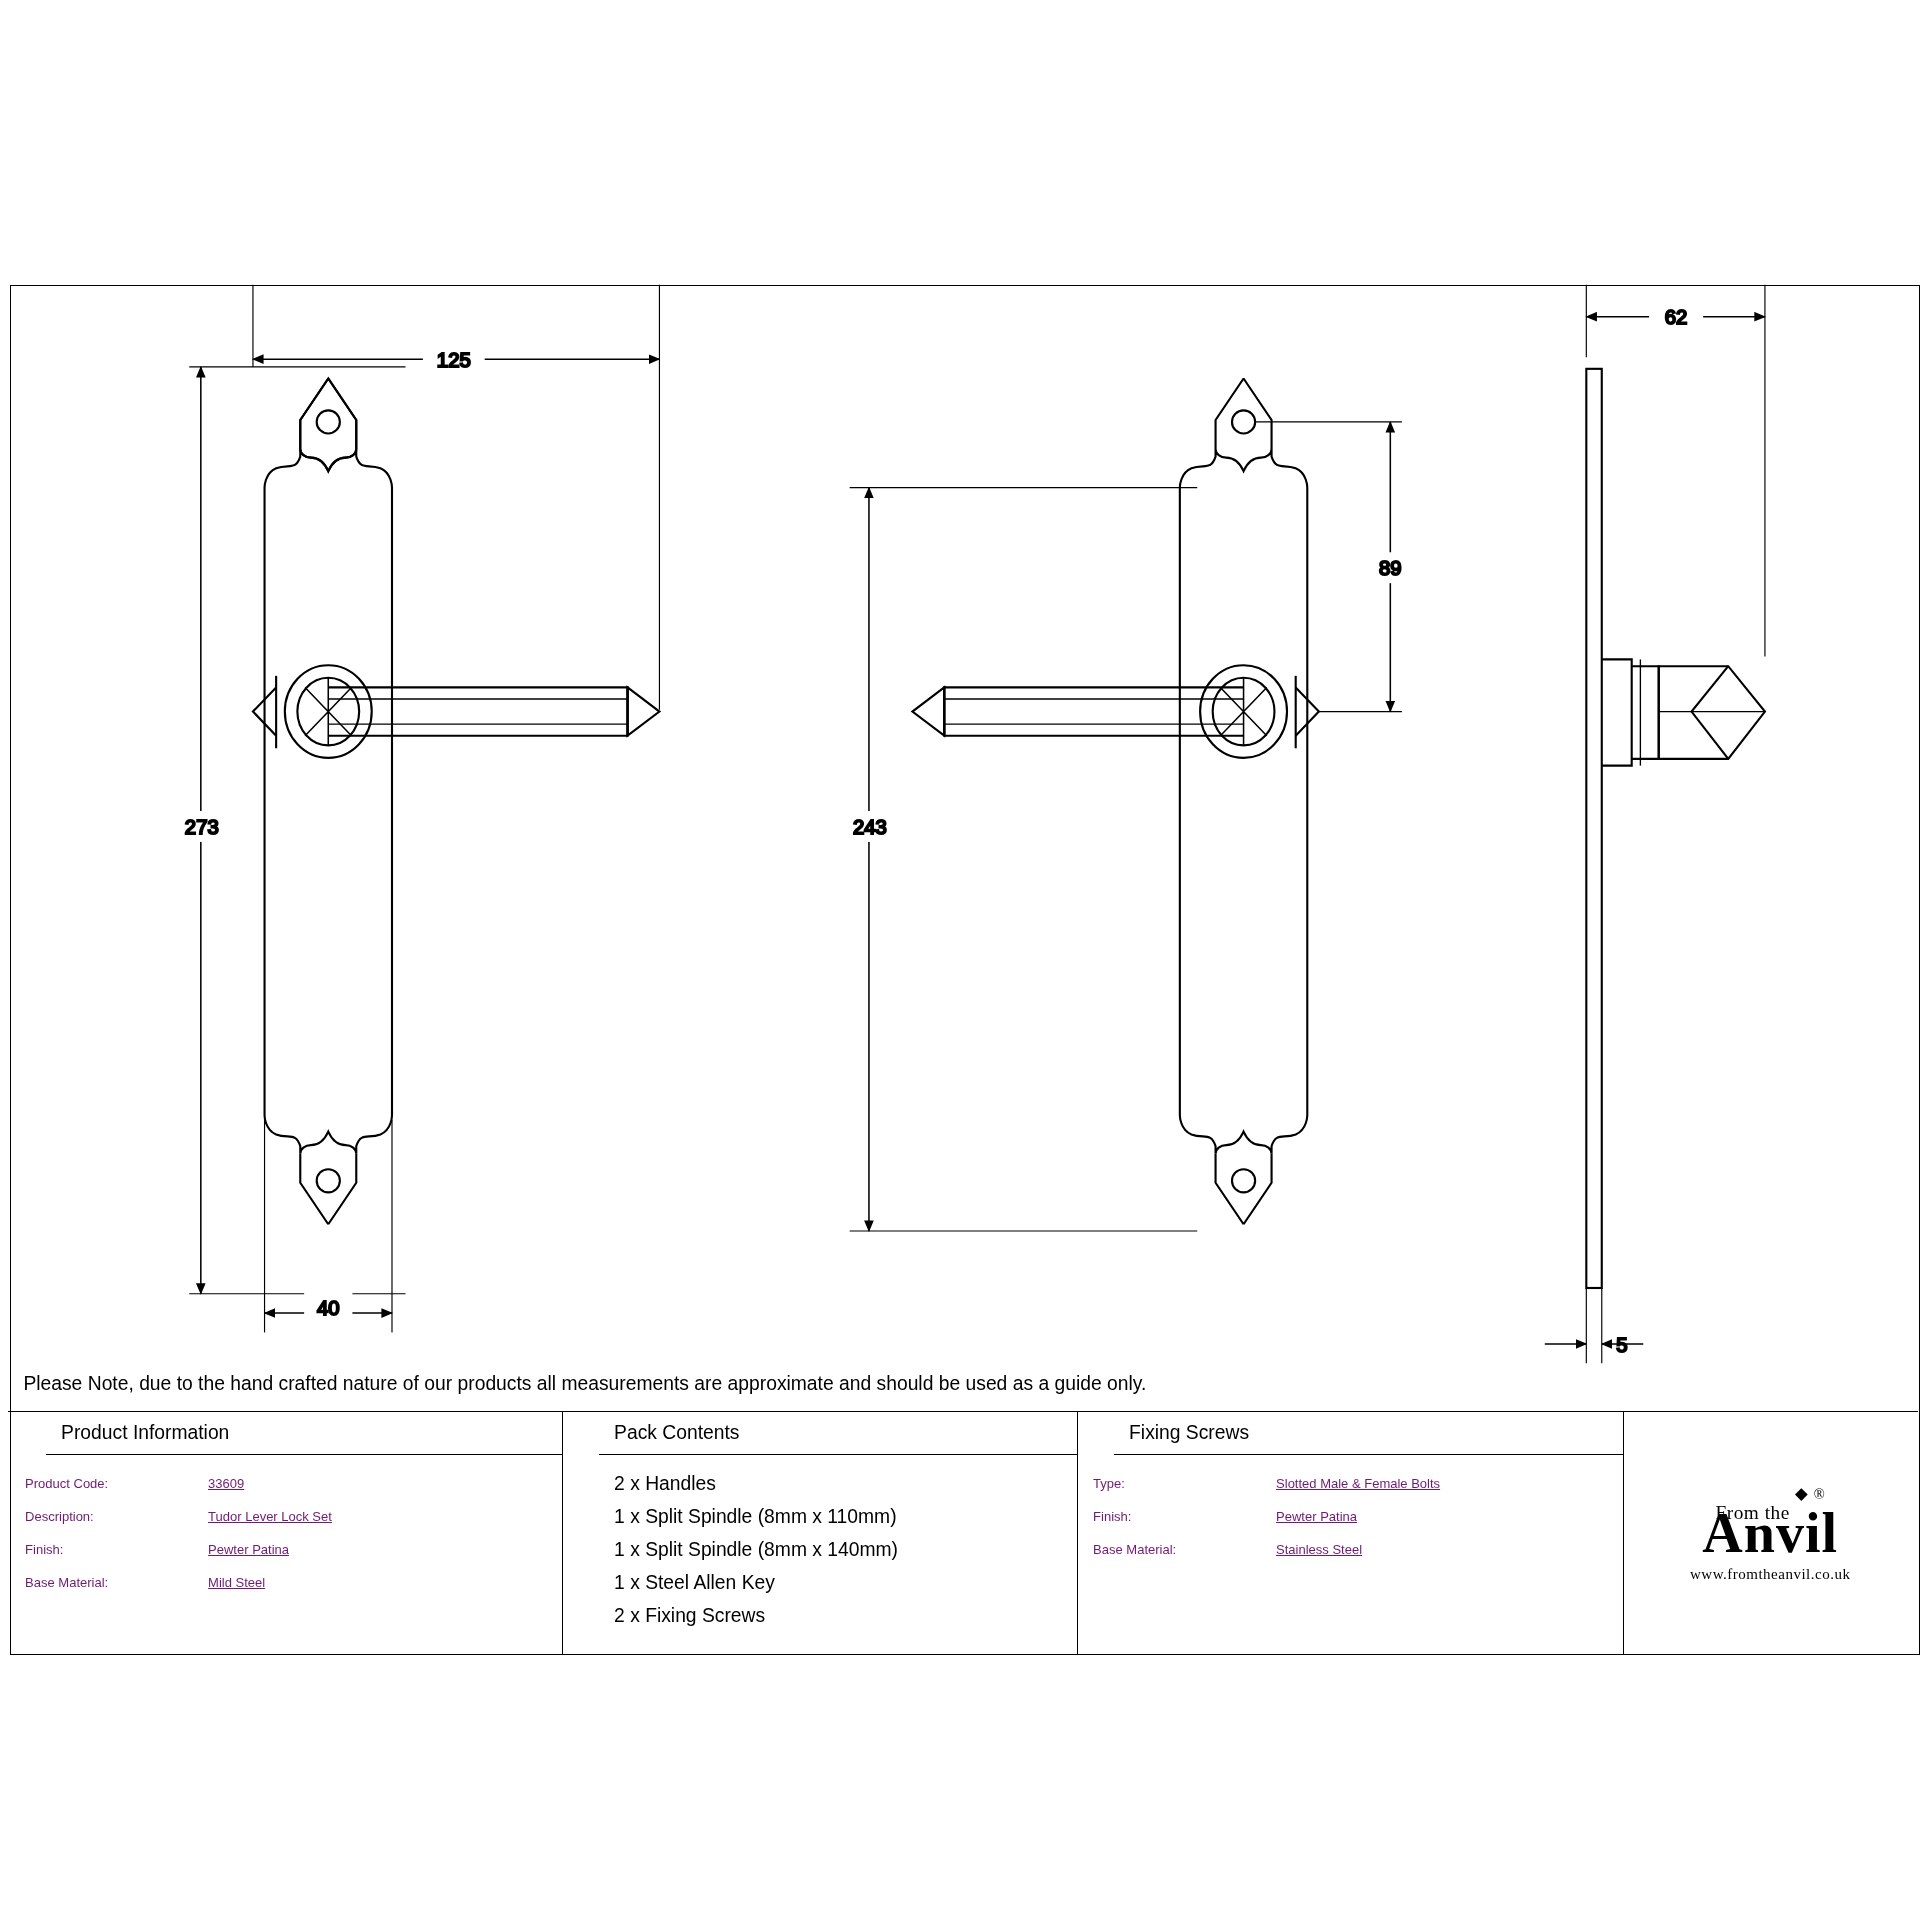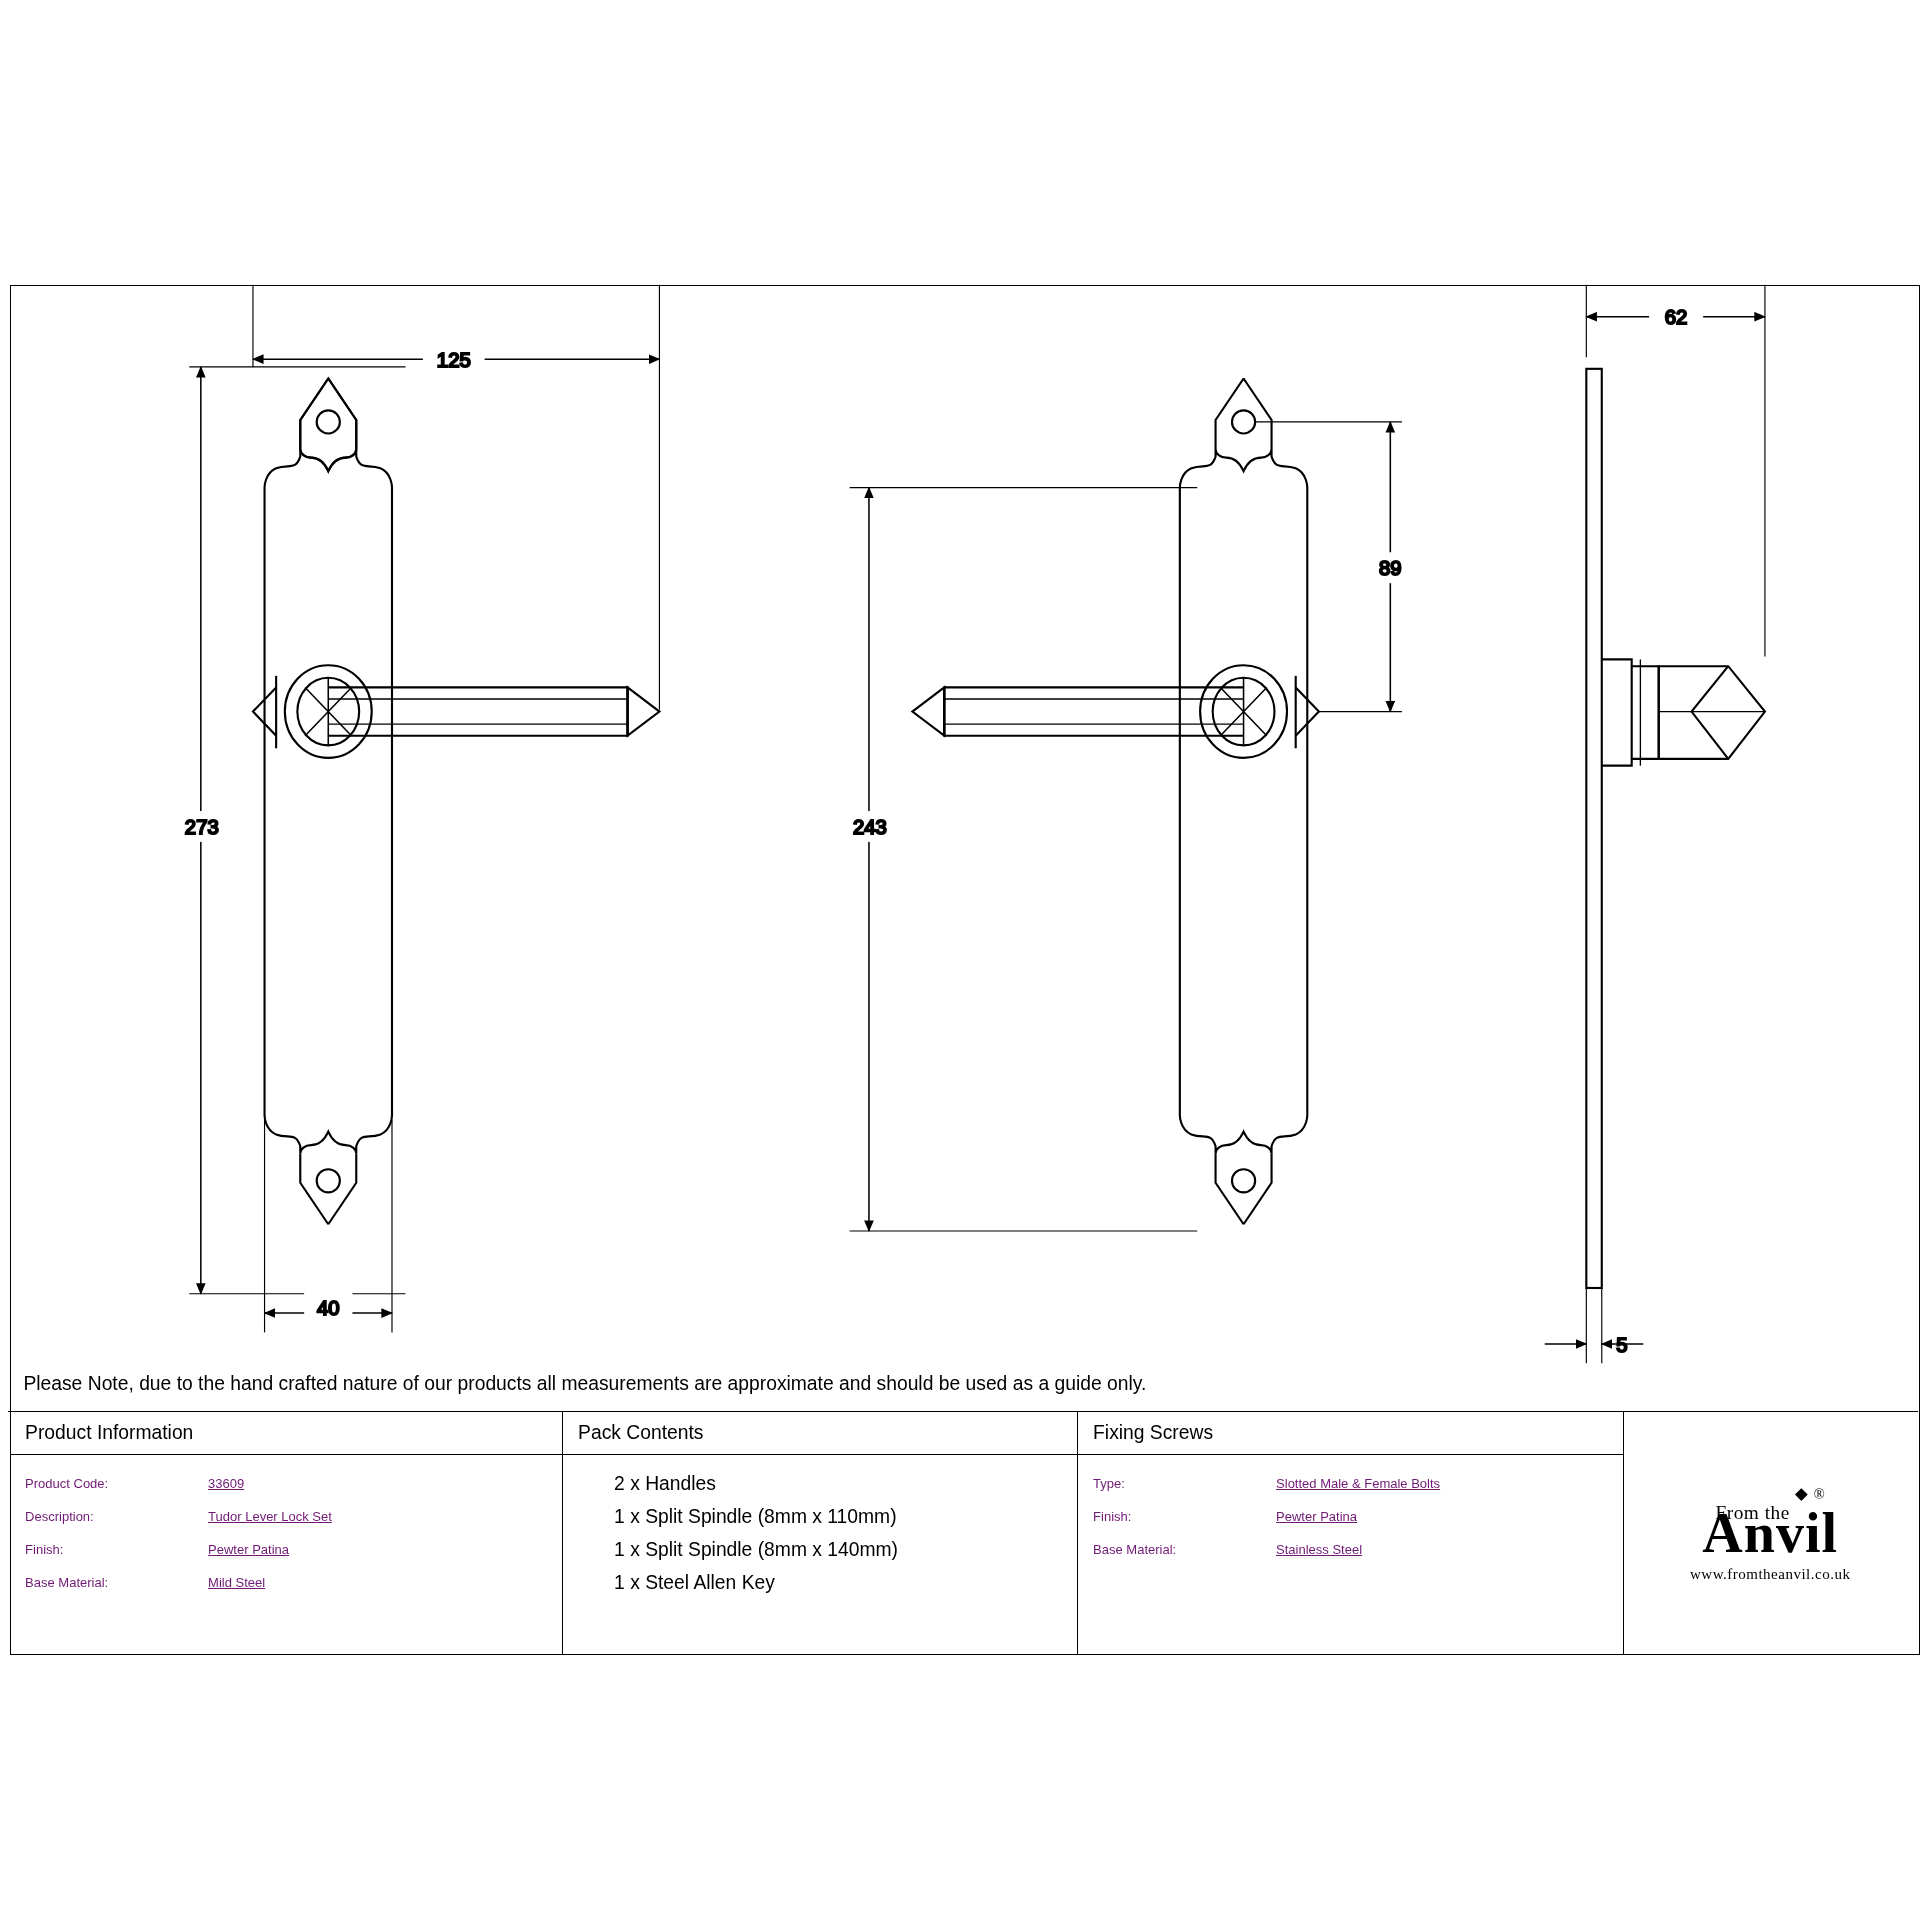--- a/index.html
+++ b/index.html
@@ -74,20 +74,21 @@
   .col-2 { width: 515px; }
   .col-3 { width: 546px; }
   .col-head {
     height: 42px;
     border-bottom: 1.9px solid #000;
     display: flex;
     align-items: center;
     padding-left: 15.4px;
     font-size: 19.3px;
     color: #000;
+    margin-left: 36px;
   }
   .col-body {
     padding: 11.6px 0 0 15.4px;
   }
   .kv {
     display: flex;
     font-size: 13px;
     line-height: 33px;
     color: #701a75;
   }
@@ -370,20 +371,21 @@
       </div>
     </div>
 
     <div class="col col-2">
       <div class="col-head">Pack Contents</div>
       <div class="col-body">
         <div class="plain-line">2 x Handles</div>
         <div class="plain-line">1 x Split Spindle (8mm x 110mm)</div>
         <div class="plain-line">1 x Split Spindle (8mm x 140mm)</div>
         <div class="plain-line">1 x Steel Allen Key</div>
+        <div class="plain-line">2 x Fixing Screws</div>
       </div>
     </div>
 
     <div class="col col-3">
       <div class="col-head">Fixing Screws</div>
       <div class="col-body">
         <div class="kv">
           <span class="k">Type:</span>
           <span class="v">Slotted Male &amp; Female Bolts</span>
         </div>

